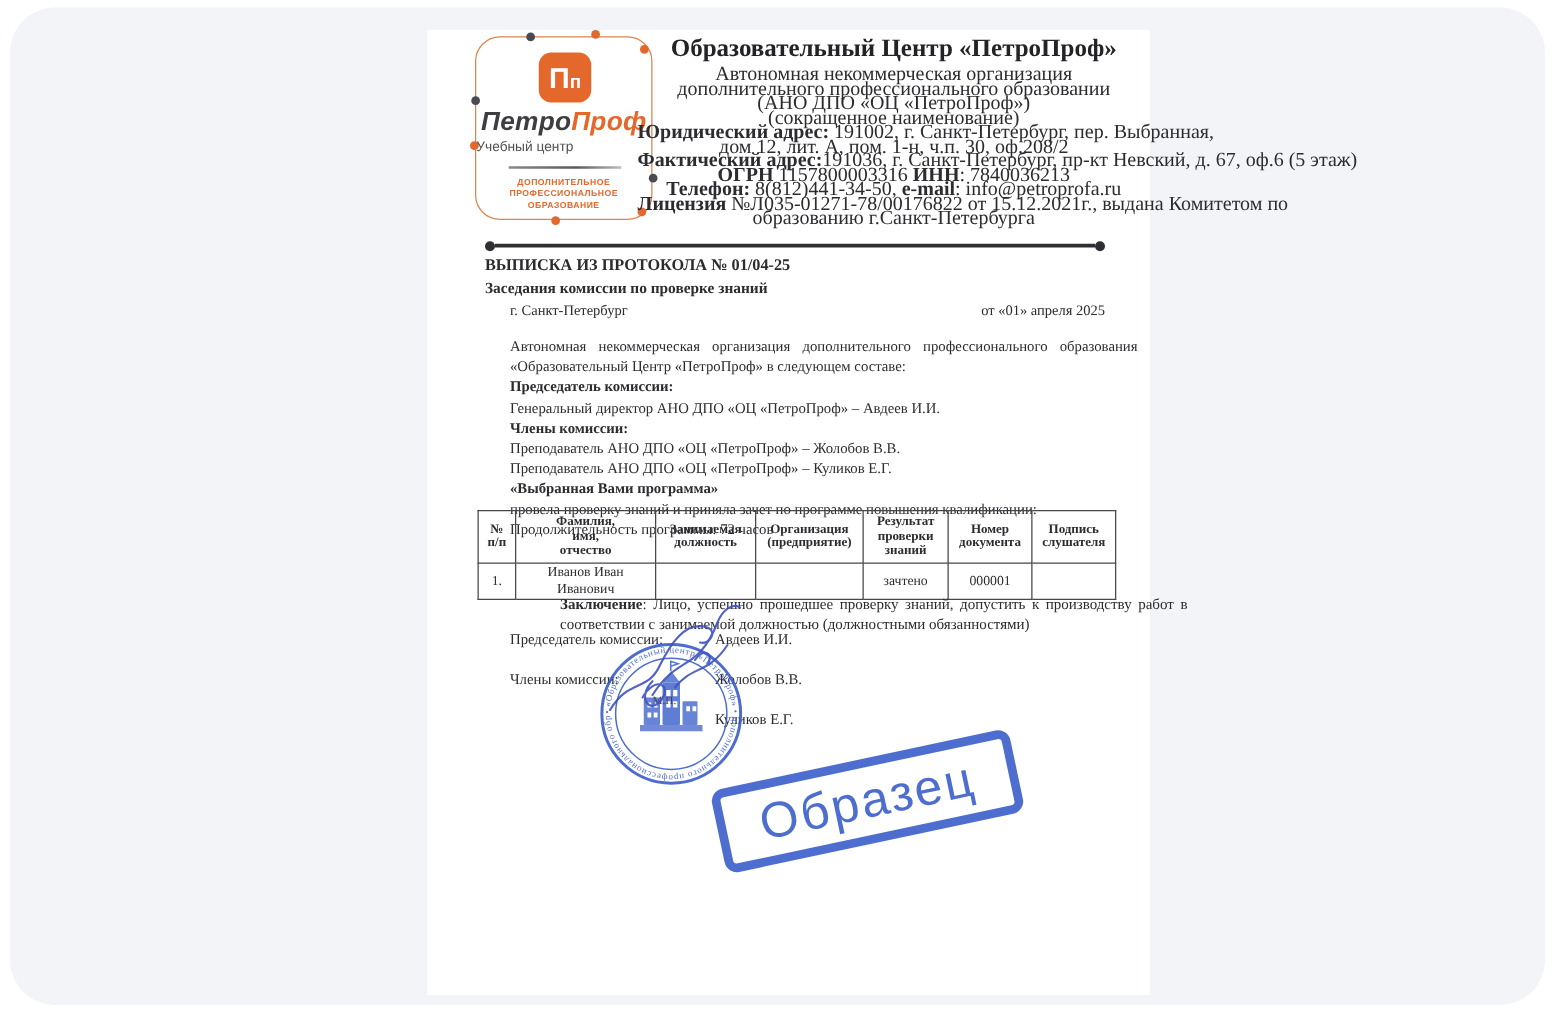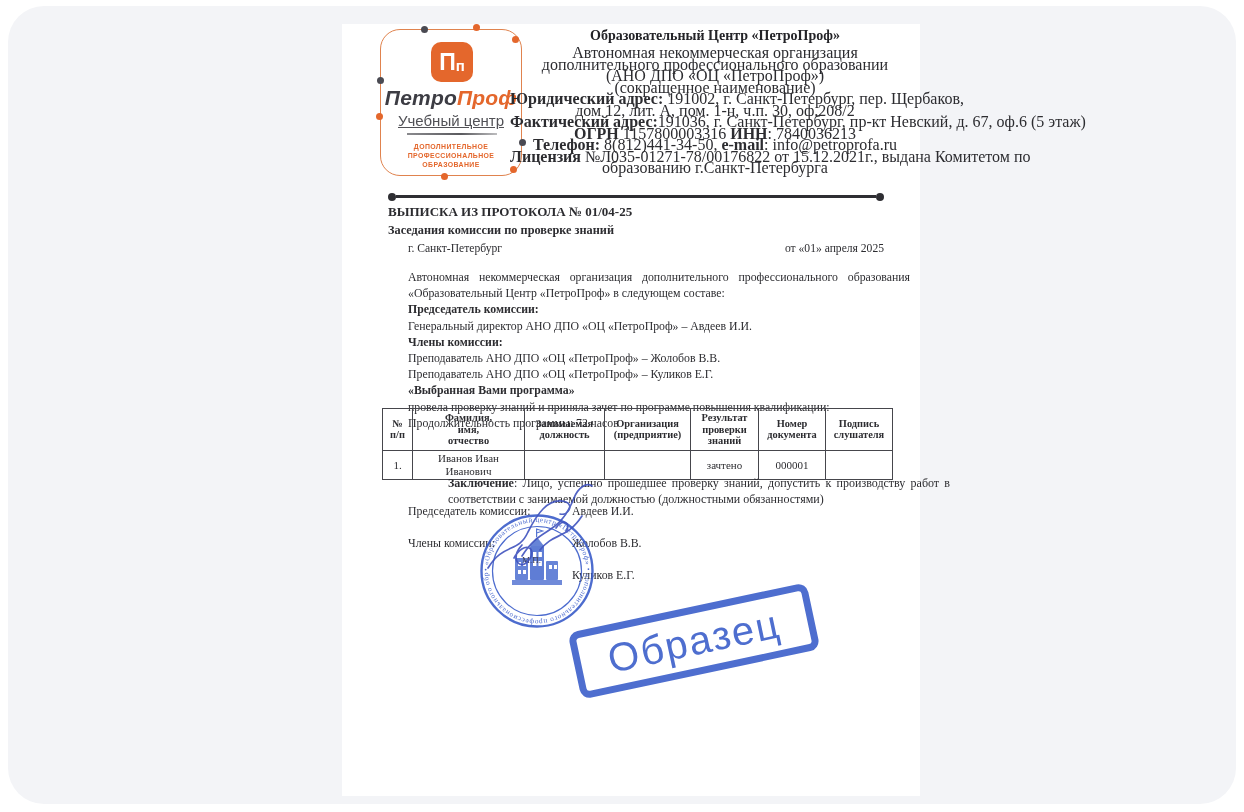--- a/index.html
+++ b/index.html
@@ -19,30 +19,30 @@
   .fdot.orange { background:#e4672c; }
   .logo-icon { position:absolute; left:50px; top:12px; width:42px; height:40px;
     background:#e4672c; border-radius:10px; color:#fff; display:flex;
     align-items:center; justify-content:center; font-weight:bold; }
   .logo-icon .g1 { font-size:23px; line-height:1; }
   .logo-icon .g2 { font-size:15px; line-height:1; margin-top:7px; }
   .brand { position:absolute; left:0; top:56px; width:100%; text-align:center;
     font-size:21px; font-weight:bold; letter-spacing:.2px;font-style:italic; }
   .brand .petro { color:#3d3d44; }
   .brand .prof { color:#e4672c; }
-  .logo-sub { position:absolute; left:0; top:82px; width:100%; text-align:center;
-    font-size:15px; color:#515156;text-decoration:underline; }
+  .logo-sub { position:absolute; left:0; top:82px; width:100%; text-align:left;
+    font-size:11px; color:#515156; }
   .logo-line { position:absolute; left:26px; top:103px; width:90px; height:2px;
     background:linear-gradient(90deg,#8a8a8e,#5a5a5e 60%,#bdbdbf); }
   .tagline { position:absolute; left:0; top:112px; width:100%; text-align:center;
     font-size:6.9px; font-weight:bold; color:#e4672c; letter-spacing:.4px; line-height:9px; }
 
   
   .org-header { position:absolute; left:168px; top:4px; width:410px; text-align:center; }
-  .org-title { font-size:14px; font-weight:bold; color:#232327; margin-bottom:3px; }
+  .org-title { font-size:20px; font-weight:bold; color:#232327; margin-bottom:3px; }
   .org-line { font-size:16px; line-height:11.5px; white-space:nowrap; }
   .b { font-weight:bold; }
 
   
   .divider { position:absolute; left:46px; top:168px; width:496px; height:9px;
     display:flex; align-items:center; }
   .divider .rule { flex:1; height:2.6px; background:#2e2e33; }
   .divider .enddot { width:8px; height:8px; border-radius:50%; background:#2e2e33; }
   .doc-title { position:absolute; left:46px; top:180px; width:496px; text-align:left; }
   .doc-title .t1 { font-size:13px; font-weight:bold; }
@@ -112,21 +112,21 @@
         </div>
       </div>
 
       <div class="org-header">
         <div class="org-title">Образовательный Центр «ПетроПроф»</div>
         <div id="org-lines">
             <div class="org-line"><span>Автономная некоммерческая организация</span></div>
             <div class="org-line"><span>дополнительного профессионального образовании</span></div>
             <div class="org-line"><span>(АНО ДПО «ОЦ «ПетроПроф»)</span></div>
             <div class="org-line"><span>(сокращенное наименование)</span></div>
-            <div class="org-line"><span class="b">Юридический адрес:</span><span> 191002, г. Санкт-Петербург, пер. Щербаков,</span></div>
+            <div class="org-line"><span class="b">Юридический адрес:</span><span> 191002, г. Санкт-Петербург, пер. Выбранная,</span></div>
             <div class="org-line"><span>дом 12, лит. А, пом. 1-н, ч.п. 30, оф.208/2</span></div>
             <div class="org-line"><span class="b">Фактический адрес:</span><span>191036, г. Санкт-Петербург, пр-кт Невский, д. 67, оф.6 (5 этаж)</span></div>
             <div class="org-line"><span class="b">ОГРН</span><span> 1157800003316 </span><span class="b">ИНН</span><span>: 7840036213</span></div>
             <div class="org-line"><span class="b">Телефон:</span><span> 8(812)441-34-50, </span><span class="b">e-mail</span><span>: info@petroprofa.ru</span></div>
             <div class="org-line"><span class="b">Лицензия</span><span> №Л035-01271-78/00176822 от 15.12.2021г., выдана Комитетом по</span></div>
             <div class="org-line"><span>образованию г.Санкт-Петербурга</span></div>
           </div>
       </div>
 
       <div class="divider">

